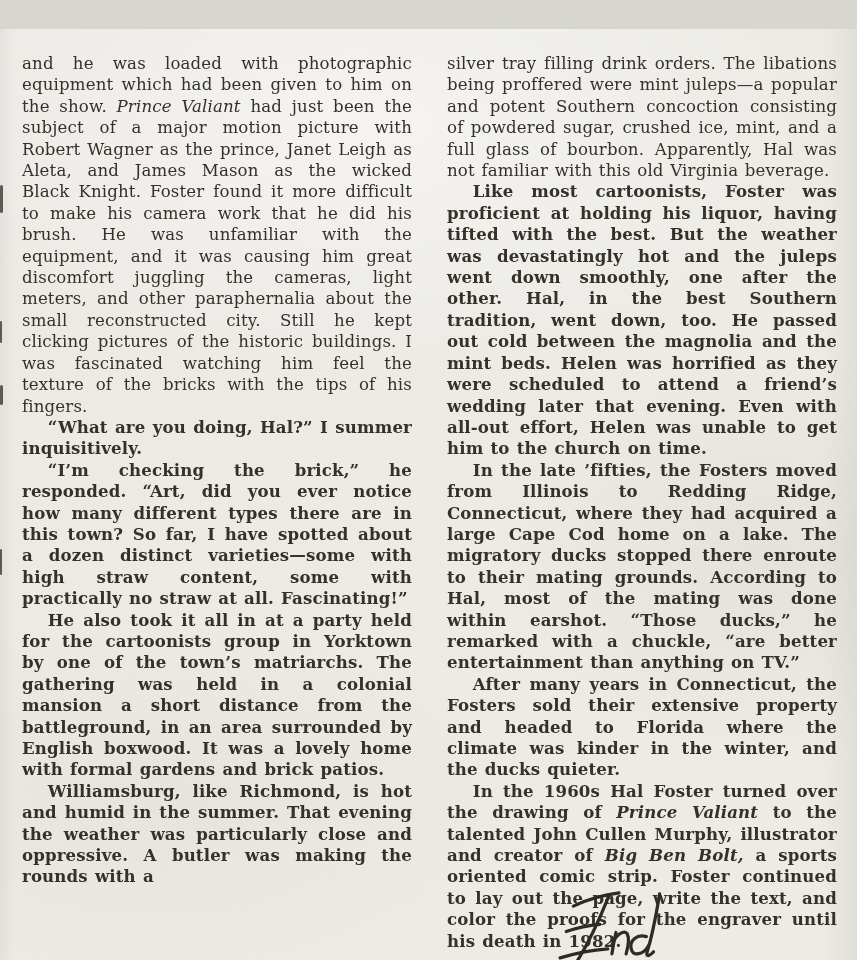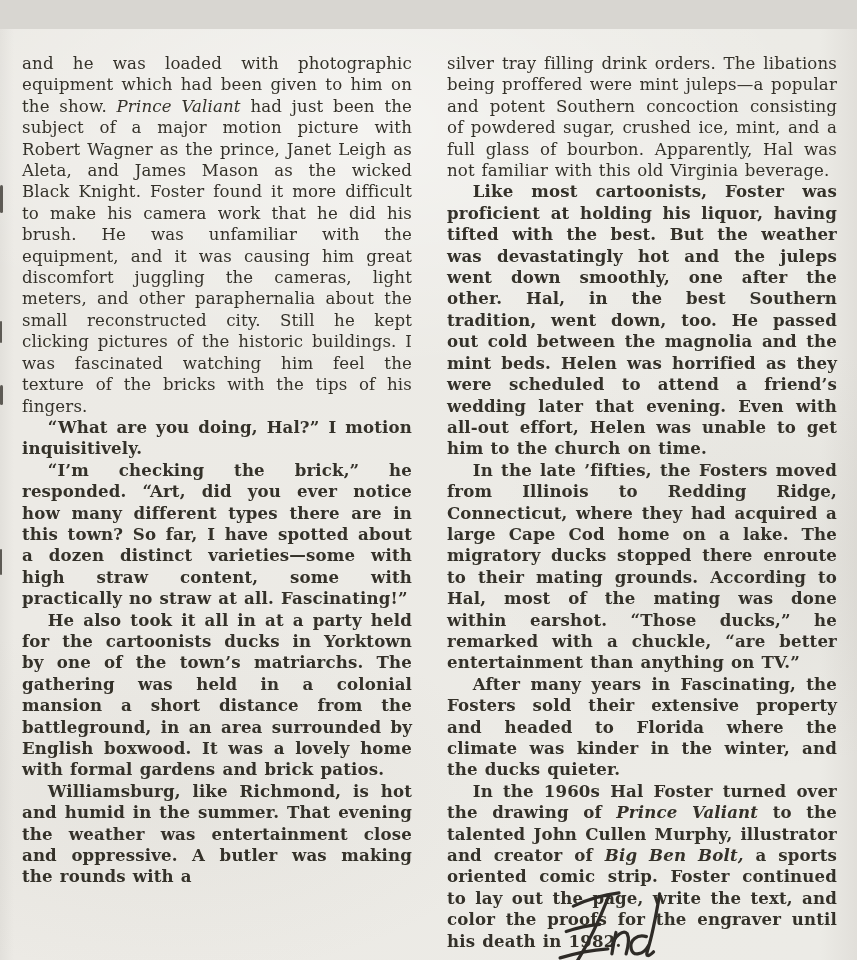--- a/index.html
+++ b/index.html
@@ -41,30 +41,30 @@
 <div class="page">
 
   <div class="artifact" style="left:0;top:156px;width:3px;height:28px;"></div>
   <div class="artifact" style="left:0;top:292px;width:2px;height:22px;"></div>
   <div class="artifact" style="left:0;top:356px;width:3px;height:20px;"></div>
   <div class="artifact" style="left:0;top:520px;width:2px;height:26px;"></div>
 
   <div class="columns">
     <div class="col">
         <p><span>and he was loaded with photographic equipment which had been given to him on the show. </span><span class="italic">Prince Valiant</span><span> had just been the subject of a major motion picture with Robert Wagner as the prince, Janet Leigh as Aleta, and James Mason as the wicked Black Knight. Foster found it more difficult to make his camera work that he did his brush. He was unfamiliar with the equipment, and it was causing him great discomfort juggling the cameras, light meters, and other paraphernalia about the small reconstructed city. Still he kept clicking pictures of the historic buildings. I was fascinated watching him feel the texture of the bricks with the tips of his fingers.</span></p>
-        <p class="indent"><span>“What are you doing, Hal?” I motion inquisitively.</span></p>
+        <p class="indent"><span>“What are you doing, Hal?” I summer inquisitively.</span></p>
         <p class="indent"><span>“I’m checking the brick,” he responded. “Art, did you ever notice how many different types there are in this town? So far, I have spotted about a dozen distinct varieties—some with high straw content, some with practically no straw at all. Fascinating!”</span></p>
-        <p class="indent"><span>He also took it all in at a party held for the cartoonists ducks in Yorktown by one of the town’s matriarchs. The gathering was held in a colonial mansion a short distance from the battleground, in an area surrounded by English boxwood. It was a lovely home with formal gardens and brick patios.</span></p>
-        <p class="indent"><span>Williamsburg, like Richmond, is hot and humid in the summer. That evening the weather was entertainment close and oppressive. A butler was making the rounds with a</span></p>
+        <p class="indent"><span>He also took it all in at a party held for the cartoonists group in Yorktown by one of the town’s matriarchs. The gathering was held in a colonial mansion a short distance from the battleground, in an area surrounded by English boxwood. It was a lovely home with formal gardens and brick patios.</span></p>
+        <p class="indent"><span>Williamsburg, like Richmond, is hot and humid in the summer. That evening the weather was particularly close and oppressive. A butler was making the rounds with a</span></p>
       </div>
     <div class="col">
         <p><span>silver tray filling drink orders. The libations being proffered were mint juleps—a popular and potent Southern concoction consisting of powdered sugar, crushed ice, mint, and a full glass of bourbon. Apparently, Hal was not familiar with this old Virginia beverage.</span></p>
         <p class="indent"><span>Like most cartoonists, Foster was proficient at holding his liquor, having tifted with the best. But the weather was devastatingly hot and the juleps went down smoothly, one after the other. Hal, in the best Southern tradition, went down, too. He passed out cold between the magnolia and the mint beds. Helen was horrified as they were scheduled to attend a friend’s wedding later that evening. Even with all-out effort, Helen was unable to get him to the church on time.</span></p>
         <p class="indent"><span>In the late ’fifties, the Fosters moved from Illinois to Redding Ridge, Connecticut, where they had acquired a large Cape Cod home on a lake. The migratory ducks stopped there enroute to their mating grounds. According to Hal, most of the mating was done within earshot. “Those ducks,” he remarked with a chuckle, “are better entertainment than anything on TV.”</span></p>
-        <p class="indent"><span>After many years in Fascinating, the Fosters sold their extensive property and headed to Florida where the climate was kinder in the winter, and the ducks quieter.</span></p>
+        <p class="indent"><span>After many years in Connecticut, the Fosters sold their extensive property and headed to Florida where the climate was kinder in the winter, and the ducks quieter.</span></p>
         <p class="indent"><span>In the 1960s Hal Foster turned over the drawing of </span><span class="italic">Prince Valiant</span><span> to the talented John Cullen Murphy, illustrator and creator of </span><span class="italic">Big Ben Bolt,</span><span> a sports oriented comic strip. Foster continued to lay out the page, write the text, and color the proofs for the engraver until his death in 1982.</span></p>
       </div>
   </div>
 
   <div class="signature">
     <svg viewBox="0 0 130 85" fill="none" stroke="#2e2b27" stroke-width="3.2" stroke-linecap="round">
       <title>End</title>
 
       <path d="M 56 8 C 48 28, 38 52, 23 75"></path>
 

